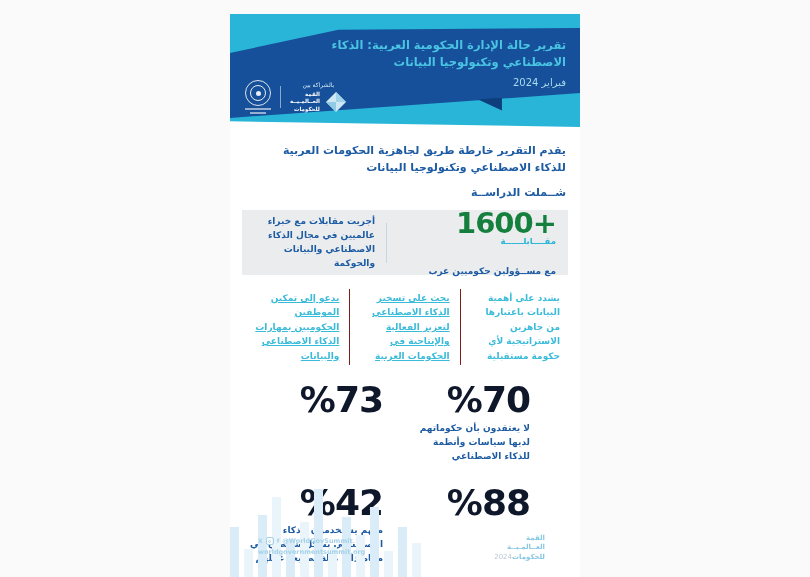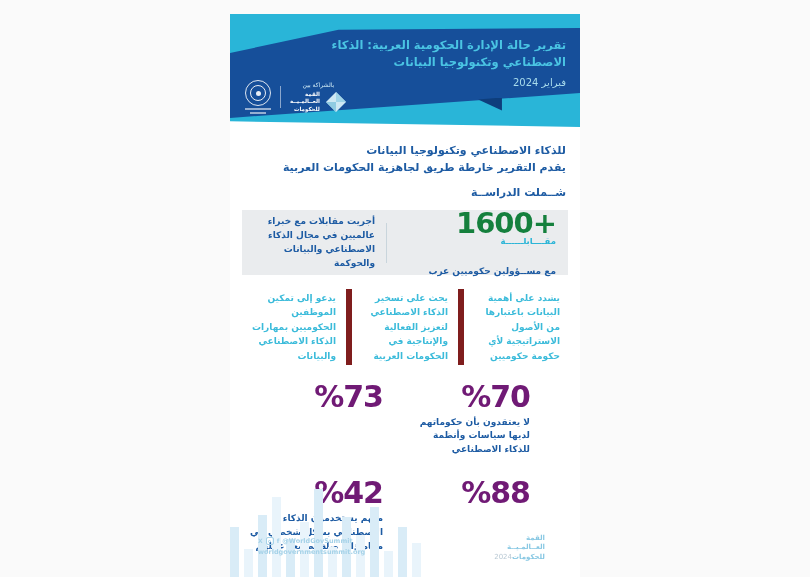--- a/index.html
+++ b/index.html
@@ -80,29 +80,29 @@
     flex:1;font-size:9px;font-weight:bold;color:#1d5ba3;
     line-height:1.55;text-align:right;
   }
 
   
   .findings{display:flex;margin:14px 10px 0;}
   .finding{
     flex:1;padding:2px 10px;font-size:9px;font-weight:bold;
     color:#3bbbda;line-height:1.6;text-align:right;
   }
-  .finding + .finding{border-right:6px solid #7f1d1d;}
+  .finding + .finding{border-right:1px solid #7f1d1d;text-decoration:underline;}
 
   
   .stats{display:grid;grid-template-columns:1fr 1fr;margin-top:8px;}
   .stat{display:flex;flex-direction:column;align-items:flex-start;padding:8px 0 12px;}
   .stat.col-r{padding-right:50px;}
   .stat.col-l{padding-right:22px;}
   .stat-value{
-    font-size:30px;font-weight:bold;color:#701a75;line-height:1.05;
+    font-size:36px;font-weight:bold;color:#0f172a;line-height:1.05;
     letter-spacing:-1px;direction:ltr;
   }
   .stat-text{
     margin-top:3px;font-size:9px;font-weight:bold;color:#1d5ba3;
     line-height:1.55;text-align:right;max-width:150px;
   }
 
   
   .footer{position:absolute;bottom:0;left:0;right:0;height:100px;}
   .bars{
@@ -170,38 +170,38 @@
             <polygon points="11,1 21,11 11,11" fill="#9fd4e8"></polygon>
             <polygon points="1,11 11,11 11,21" fill="#8fcbe2"></polygon>
           </svg>
         </div>
       </div>
     </div>
   </div>
 
   <div class="intro">
     <div class="intro-text">
+      <div>يقدم التقرير خارطة طريق لجاهزية الحكومات العربية</div>
       <div>للذكاء الاصطناعي وتكنولوجيا البيانات</div>
-      <div>يقدم التقرير خارطة طريق لجاهزية الحكومات العربية</div>
     </div>
     <div class="study-heading">شــملت الدراســة</div>
   </div>
 
   <div class="band">
     <div class="band-count">
       <div class="count-number">1600+</div>
       <div class="count-label">مقــــابلــــــة</div>
       <div class="count-sub">مع مســؤولين حكوميين عرب</div>
     </div>
     <div class="band-divider"></div>
     <div class="band-experts">أجريت مقابلات مع خبراء عالميين في مجال الذكاء الاصطناعي والبيانات والحوكمة</div>
   </div>
 
   <div class="findings">
-    <div class="finding">يشدد على أهمية البيانات باعتبارها من الأصول الاستراتيجية لأي حكومة حكوميين</div>
+    <div class="finding">يشدد على أهمية البيانات باعتبارها من جاهزين الاستراتيجية لأي حكومة مستقبلية</div>
     <div class="finding">يحث على تسخير الذكاء الاصطناعي لتعزيز الفعالية والإنتاجية في الحكومات العربية</div>
     <div class="finding">يدعو إلى تمكين الموظفين الحكوميين بمهارات الذكاء الاصطناعي والبيانات</div>
   </div>
 
   <div class="stats">
     <div class="stat col-r">
       <div class="stat-value">%70</div>
       <div class="stat-text">لا يعتقدون بأن حكوماتهم لديها سياسات وأنظمة للذكاء الاصطناعي</div>
     </div>
     <div class="stat col-l">

